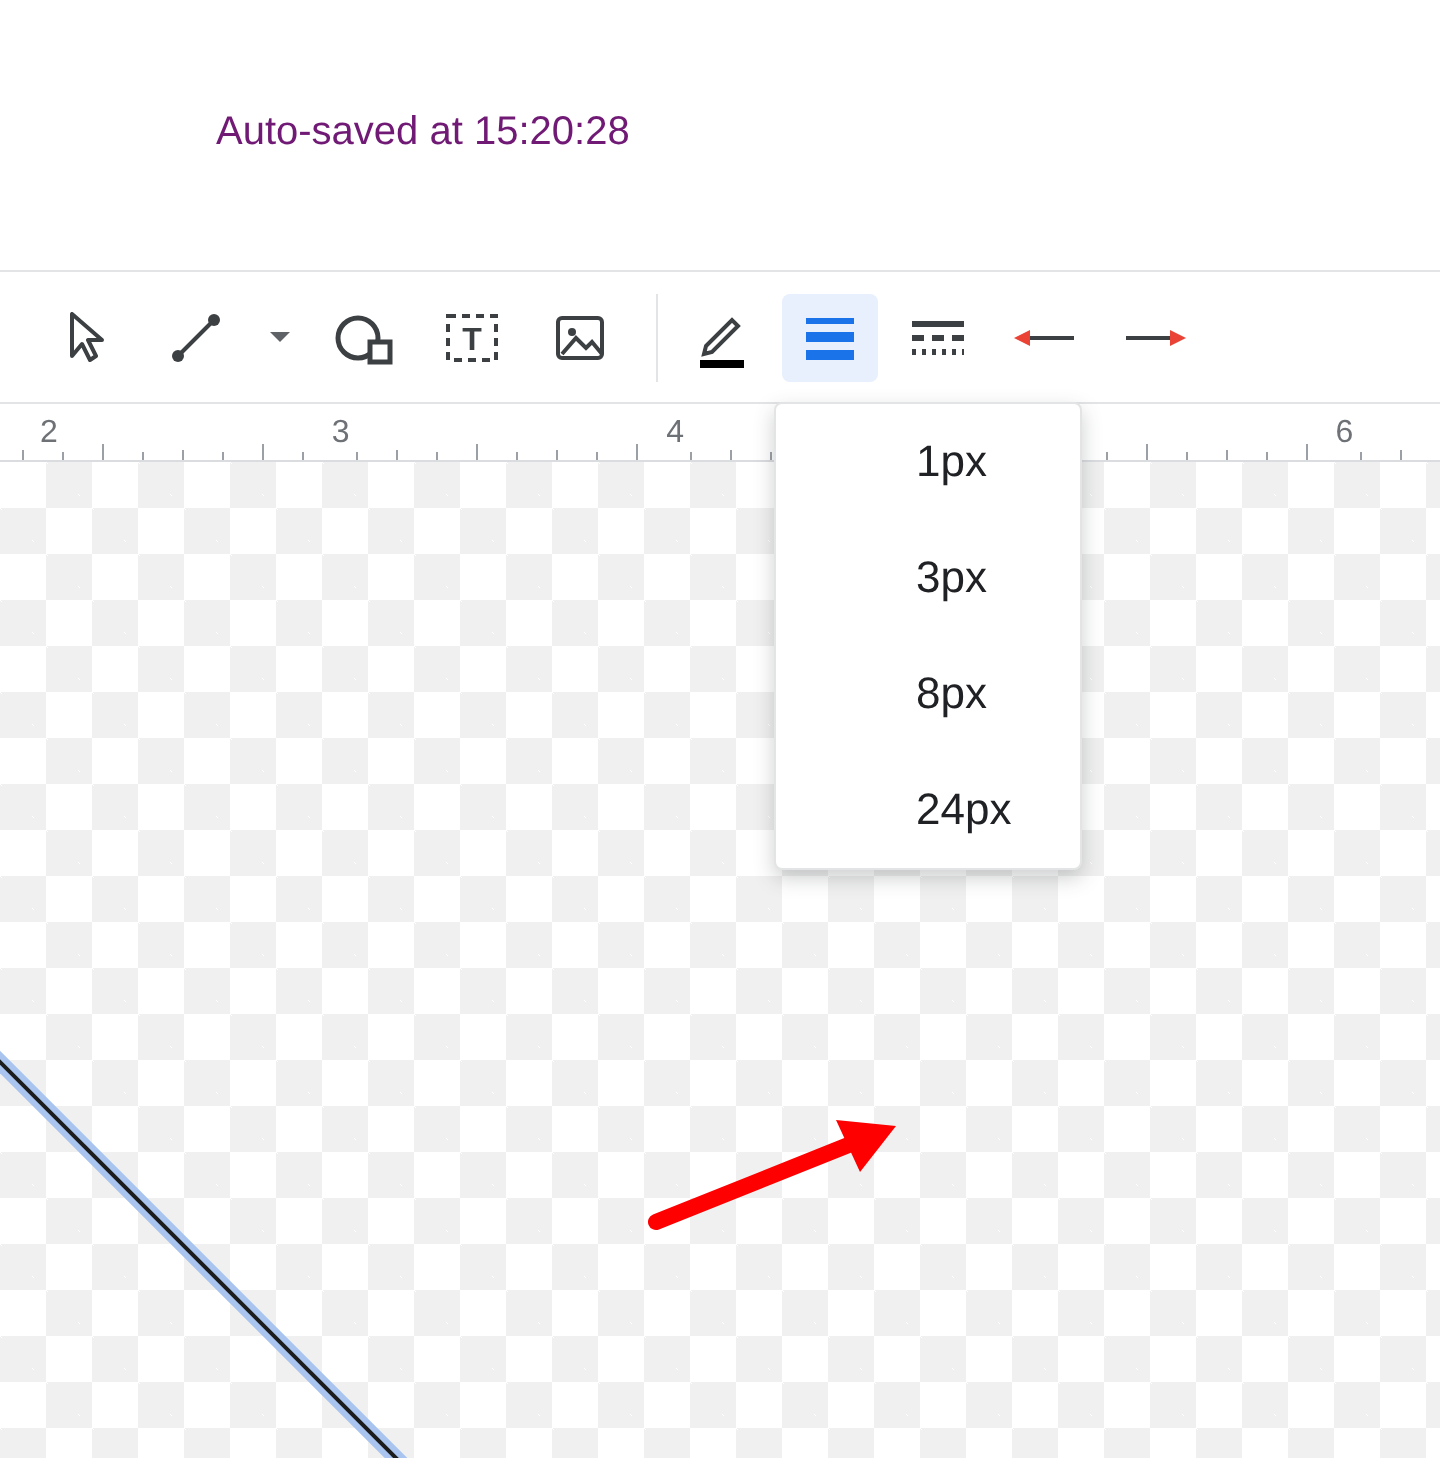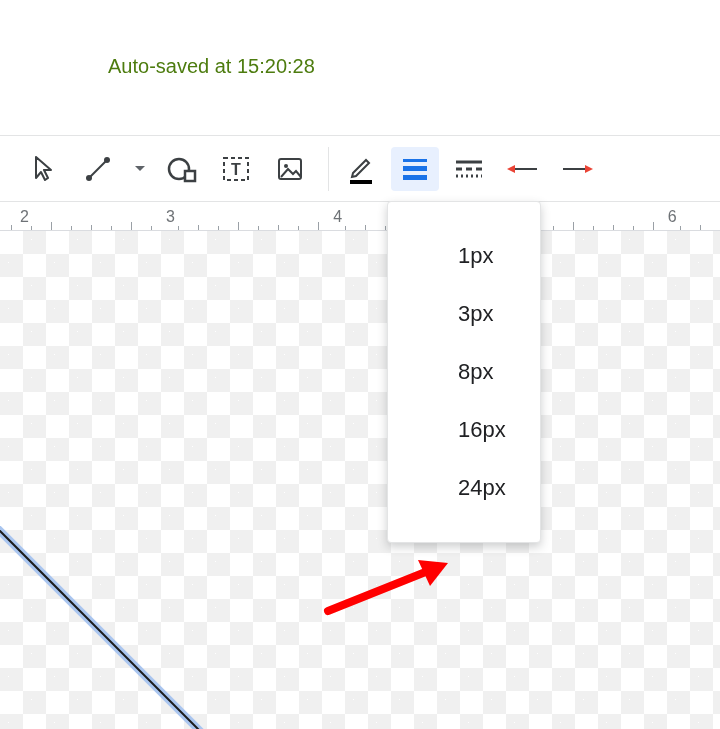--- a/index.html
+++ b/index.html
@@ -13,21 +13,21 @@
     position: relative;
   }
 
   
   .top-bar { height: 136px; position: relative; }
   .autosave {
     position: absolute;
     left: 108px;
     top: 55px;
     font-size: 20px;
-    color: #4d7c0f;
+    color: #701a75;
   }
   .top-hr {
     position: absolute;
     left: 0; right: 0; bottom: 0;
     height: 1px;
     background: #e3e4e5;
   }
 
   
   .toolbar {
@@ -102,21 +102,21 @@
   
   .menu {
     position: absolute;
     left: 387px;
     top: 201px;
     width: 154px;
     background: #ffffff;
     border: 1px solid #e3e4e5;
     border-radius: 4px;
     box-shadow: 0 4px 10px rgba(60,64,67,.25);
-    padding: 25px 0;
+    padding: 0 0;
   }
   .menu-item {
     height: 58px;
     display: flex;
     align-items: center;
     padding-left: 70px;
     font-size: 22px;
     color: #202124;
   }
 
@@ -344,20 +344,19 @@
   <svg class="canvas-line" width="520" height="520" viewBox="0 0 520 520">
     <line x1="0" y1="0" x2="520" y2="520" stroke="#a9c5ef" stroke-width="8"></line>
     <line x1="0" y1="0" x2="520" y2="520" stroke="#1c1c1c" stroke-width="2"></line>
   </svg>
 </div>
 
 <div class="menu">
   <div class="menu-item">1px</div>
   <div class="menu-item">3px</div>
   <div class="menu-item">8px</div>
-  <div class="menu-item">16px</div>
   <div class="menu-item">24px</div>
 </div>
 
 <svg class="annot-arrow" width="140" height="70" viewBox="0 0 140 70">
   <line x1="10" y1="55" x2="110" y2="15" stroke="#ff0000" stroke-width="8" stroke-linecap="round"></line>
   <polygon points="130,7 100,4 112,30" fill="#ff0000"></polygon>
 </svg>
 
 </body></html>

